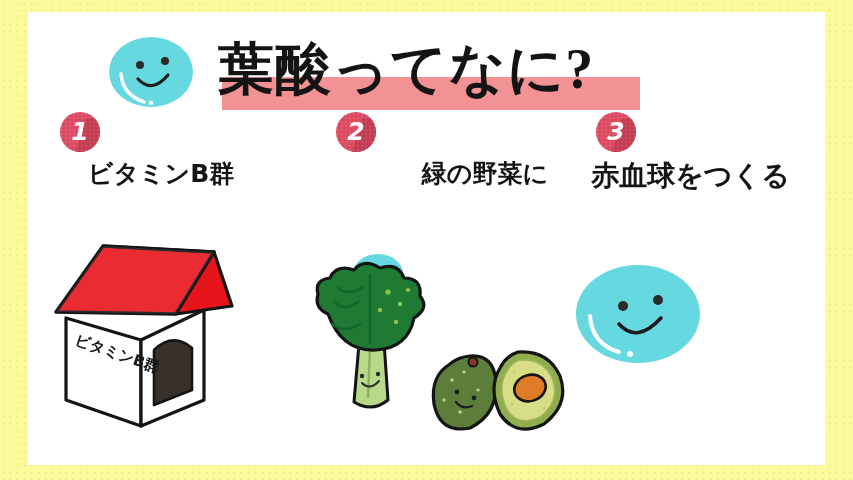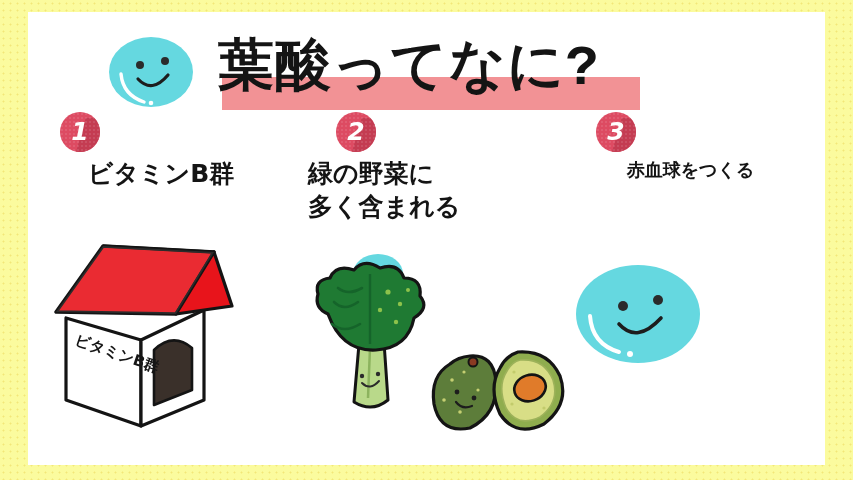--- a/index.html
+++ b/index.html
@@ -50,21 +50,21 @@
   }
   #title-text {
     position: relative;
     z-index: 2;
     font-size: 56px;
     line-height: 86px;
     font-weight: 700;
     color: #141414;
     letter-spacing: 1px;
     white-space: nowrap;
-    font-family: Liberation Mono, monospace;
+    font-family: Liberation Serif, serif;
   }
 
   
   .point { position: absolute; top: 100px; }
   #point-1 { left: 2px;   width: 262px; }
   #point-2 { left: 280px; width: 240px; }
   #point-3 { left: 530px; width: 265px; }
 
   .badge {
     position: relative;
@@ -106,22 +106,22 @@
     margin-top: 6px;
     font-size: 25px;
     font-weight: 700;
     line-height: 1.30;
     color: #141414;
     text-align: center;
     letter-spacing: 0px;
     white-space: nowrap;
   }
   #point-1 .point-label { text-align: center; }
-  #point-2 .point-label { text-align: left; }
-  #point-3 .point-label { font-size: 18px; }
+  #point-2 .point-label { text-align: right; }
+  #point-3 .point-label { font-size: 28px; }
 
   
   #art { position: absolute; left: 0; top: 0; width: 797px; height: 453px; pointer-events: none; }
   .art-item { position: absolute; }
 
   #house-art    { left: 18px;  top: 228px; width: 205px; height: 190px; }
   #broccoli-art { left: 276px; top: 240px; width: 140px; height: 165px; }
   #avocado-art  { left: 398px; top: 330px; width: 150px; height: 95px; }
   #blob-art     { left: 545px; top: 250px; width: 130px; height: 105px; }
 </style>
@@ -158,21 +158,20 @@
       </div>
     </div>
 
     <div class="point" id="point-2">
       <div class="badge">
         <div class="badge-shadow"></div>
         <div class="badge-num">2</div>
       </div>
       <div class="point-label">
         <div>緑の野菜に</div>
-        <div>多く含まれる</div>
       </div>
     </div>
 
     <div class="point" id="point-3">
       <div class="badge">
         <div class="badge-shadow"></div>
         <div class="badge-num">3</div>
       </div>
       <div class="point-label">
         <div>赤血球をつくる</div>

